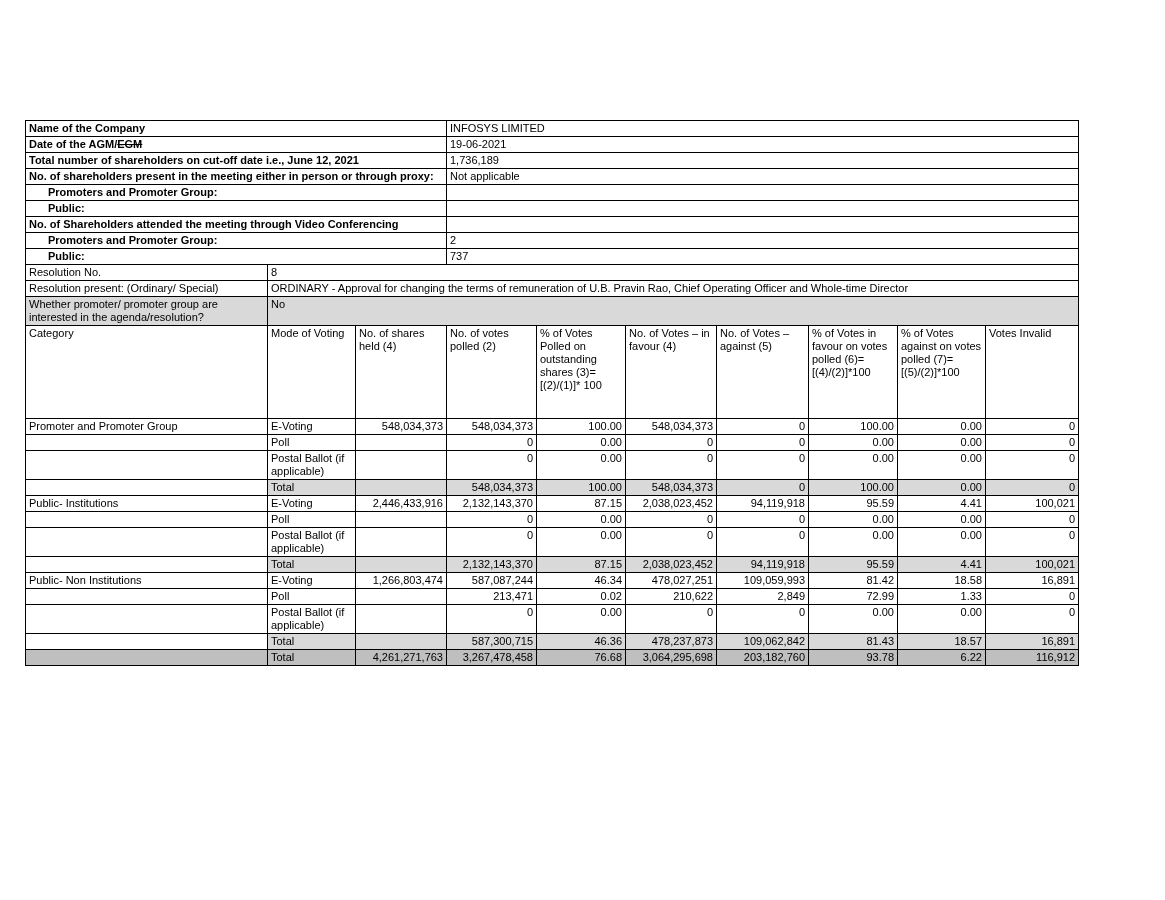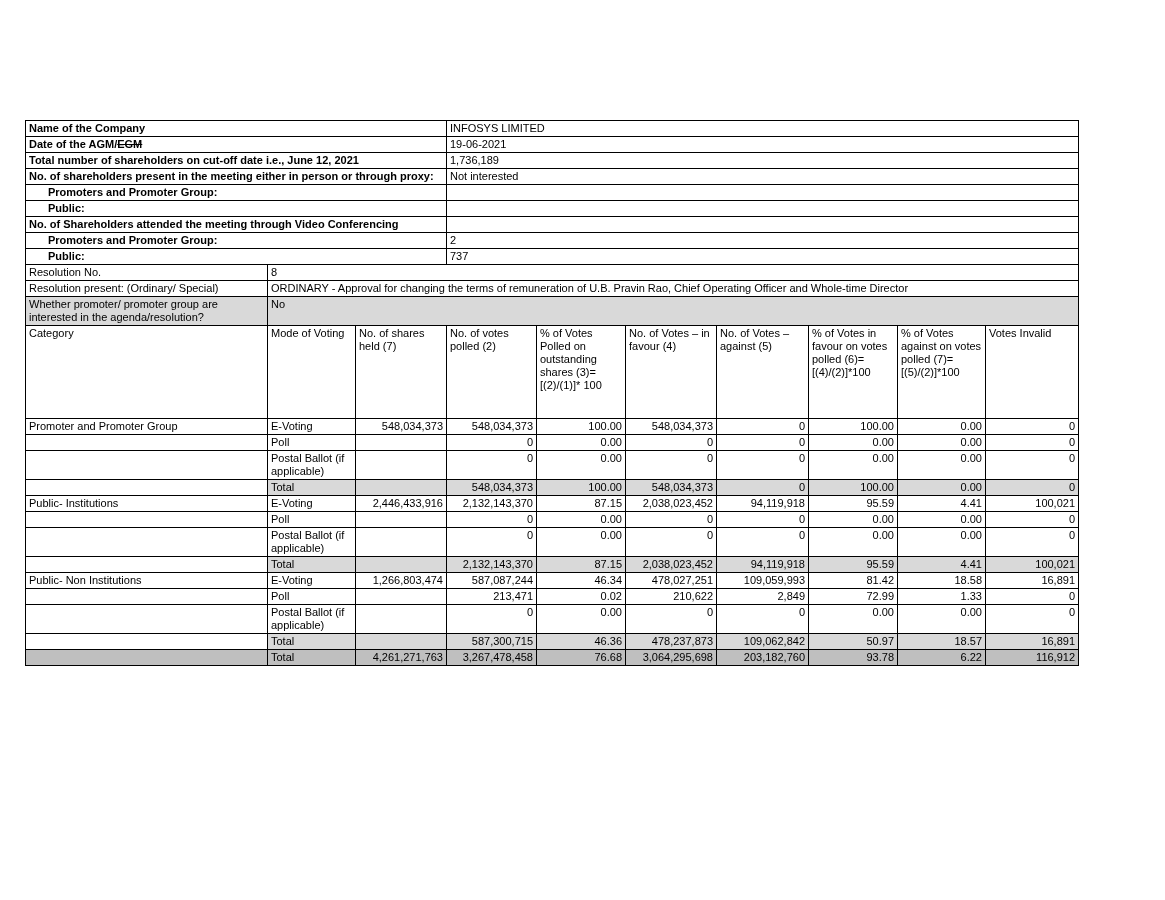--- a/index.html
+++ b/index.html
@@ -45,21 +45,21 @@
   <tr class="r">
     <td colspan="3" class="b"><span>Date of the AGM/</span><span class="strike">EGM</span></td>
     <td colspan="7">19-06-2021</td>
   </tr>
   <tr class="r">
     <td colspan="3" class="b">Total number of shareholders on cut-off date i.e., June 12, 2021</td>
     <td colspan="7">1,736,189</td>
   </tr>
   <tr class="r">
     <td colspan="3" class="b">No. of shareholders present in the meeting either in person or through proxy:</td>
-    <td colspan="7">Not interested</td>
+    <td colspan="7">Not applicable</td>
   </tr>
   <tr class="r">
     <td colspan="3" class="b ind">Promoters and Promoter Group:</td>
     <td colspan="7"></td>
   </tr>
   <tr class="r">
     <td colspan="3" class="b ind">Public:</td>
     <td colspan="7"></td>
   </tr>
   <tr class="r">
@@ -84,21 +84,21 @@
     <td colspan="9">ORDINARY - Approval for changing the terms of remuneration of U.B. Pravin Rao, Chief Operating Officer and Whole-time Director</td>
   </tr>
   <tr class="r2">
     <td class="g">Whether promoter/ promoter group are interested in the agenda/resolution?</td>
     <td colspan="9" class="g">No</td>
   </tr>
 
   <tr class="hdr">
     <td>Category</td>
     <td>Mode of Voting</td>
-    <td>No. of shares held (7)</td>
+    <td>No. of shares held (4)</td>
     <td>No. of votes polled (2)</td>
     <td>% of Votes Polled on outstanding shares (3)=[(2)/(1)]* 100</td>
     <td>No. of Votes – in favour (4)</td>
     <td>No. of Votes – against (5)</td>
     <td>% of Votes in favour on votes polled (6)=[(4)/(2)]*100</td>
     <td>% of Votes against on votes polled (7)=[(5)/(2)]*100</td>
     <td>Votes Invalid</td>
   </tr>
 
   <tr class="r">
@@ -236,21 +236,21 @@
     <td class="num">0</td>
   </tr>
   <tr class="r">
     <td></td>
     <td class="g">Total</td>
     <td class="g"></td>
     <td class="num g">587,300,715</td>
     <td class="num g">46.36</td>
     <td class="num g">478,237,873</td>
     <td class="num g">109,062,842</td>
-    <td class="num g">50.97</td>
+    <td class="num g">81.43</td>
     <td class="num g">18.57</td>
     <td class="num g">16,891</td>
   </tr>
 
   <tr class="r">
     <td class="gd"></td>
     <td class="gd">Total</td>
     <td class="num gd">4,261,271,763</td>
     <td class="num gd">3,267,478,458</td>
     <td class="num gd">76.68</td>

